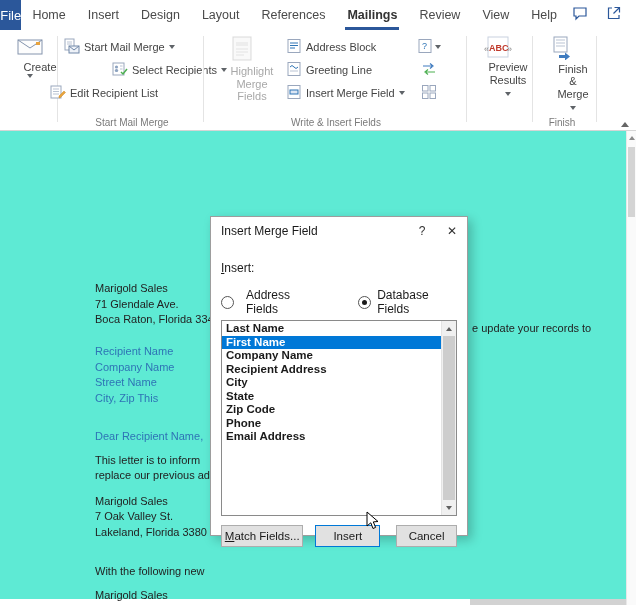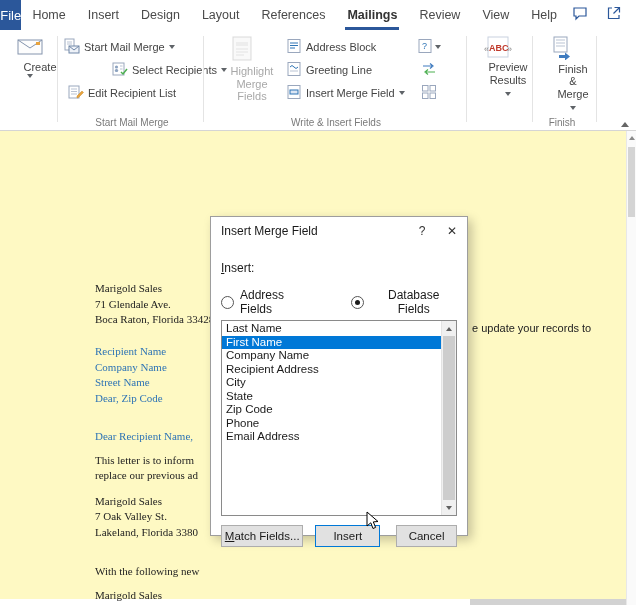--- a/index.html
+++ b/index.html
@@ -22,21 +22,21 @@
   .big-btn .lbl { font-size:11px;padding-left:20px; }
   .row-btn { position:absolute; height:18px; display:flex; align-items:center; gap:4px; white-space:nowrap; }
   .group-label { position:absolute; top:87px; font-size:10px; color:#7a7a7a; text-align:center; }
   .chev { width:0; height:0; border-left:3px solid transparent; border-right:3px solid transparent; border-top:4px solid #5f6368; display:inline-block; }
   .chev-up { width:0; height:0; border-left:4px solid transparent; border-right:4px solid transparent; border-bottom:5px solid #666; display:inline-block; }
   .disabled { color:#a8a8a8; }
   .smallbtn { position:absolute; width:22px; height:20px; display:flex; align-items:center; justify-content:center; }
   .collapse-btn { position:absolute; left:616px; top:87px; width:18px; height:14px; display:flex; align-items:center; justify-content:center; }
 
   
-  .doc { position:absolute; top:131px; left:0; right:10px; bottom:6px; background:#fef9c3;font-family:Liberation Serif, serif; }
+  .doc { position:absolute; top:131px; left:0; right:10px; bottom:6px; background:#5eead4; }
   .page-edge { position:absolute; left:10px; top:131px; bottom:6px; width:1px; background:#ececec; }
   .doc-content { position:absolute; left:95px; top:150px; font-size:11px; color:#222; }
   .doc-content .line { height:15.5px; line-height:15.5px; white-space:nowrap; }
   .blue { color:#2e74b5; }
   .body-right-frag { position:absolute; left:472px; top:321px; font-size:11px; color:#222; height:15.5px; line-height:15.5px; white-space:nowrap; }
 
   
   .v-scrollbar { position:absolute; right:0; top:131px; bottom:0; width:10px; background:#fafafa; border-left:1px solid #e8e8e8; }
   .v-up { height:13px; display:flex; align-items:center; justify-content:center; }
   .v-up .tri { width:0;height:0;border-left:3px solid transparent;border-right:3px solid transparent;border-bottom:4px solid #8a8a8a; }
@@ -46,29 +46,29 @@
   
   .dialog { position:absolute; left:210px; top:216px; width:258px; height:320px; background:#fff; border:1px solid #9d9d9d; box-shadow:4px 4px 10px rgba(0,0,0,.22); z-index:10; font-size:12px; color:#1a1a1a; }
   .dlg-titlebar { height:28px; display:flex; align-items:center; padding-left:10px; }
   .dlg-title { font-size:12px; }
   .dlg-sysbtns { margin-left:auto; display:flex; height:100%; }
   .dlg-help, .dlg-close { width:30px; height:100%; display:flex; align-items:center; justify-content:center; font-size:12px; color:#333; }
   .dlg-body { padding:0 10px; position:relative; height:292px; }
   .accel { display:block; }
   .accel::first-letter { text-decoration:underline; }
   .dlg-insert-label { margin-top:16px; }
-  .radio-row { margin-top:13px; display:flex; align-items:center; }
+  .radio-row { margin-top:13px; display:flex; align-items:center;gap:6px; }
   .radio { width:13px; height:13px; border:1px solid #555; border-radius:50%; background:#fff; position:relative; flex:0 0 13px; }
   .radio.checked::after { content:""; position:absolute; left:3px; top:3px; width:5px; height:5px; border-radius:50%; background:#1a1a1a; }
   .radio-label { margin-left:6px; }
-  .radio-group2 { display:flex; align-items:center; margin-left:32px;text-align:center; }
+  .radio-group2 { display:flex; align-items:center; margin-left:32px; }
   .dlg-fields-label { margin-top:11px; }
   .listbox { margin-top:4px; height:196px; border:1px solid #8a8a8a; background:#fff; position:relative; overflow:hidden; }
   .list-items { position:absolute; left:0; top:1px; right:15px; }
-  .list-item { height:13.5px; line-height:13.5px; font-size:11.5px; padding-left:4px; white-space:nowrap; }
+  .list-item { height:13.5px; line-height:13.5px; font-size:11.5px; padding-left:4px; white-space:nowrap;font-weight:bold; }
   .list-item.selected { background:#0078d7; color:#fff; }
   .lb-scroll { position:absolute; top:0; right:0; bottom:0; width:15px; background:#f0f0f0; border-left:1px solid #e3e3e3; }
   .lb-arrow { height:15px; display:flex; align-items:center; justify-content:center; }
   .lb-arrow .tri-up { width:0;height:0;border-left:3px solid transparent;border-right:3px solid transparent;border-bottom:4px solid #606060; }
   .lb-arrow .tri-dn { width:0;height:0;border-left:3px solid transparent;border-right:3px solid transparent;border-top:4px solid #606060; }
   .lb-down { position:absolute; bottom:0; left:0; right:0; }
   .lb-thumb { position:absolute; left:1px; right:1px; top:15px; bottom:15px; background:#cdcdcd; }
   .dlg-buttons { position:absolute; left:10px; right:10px; bottom:6px; display:flex; }
   .dlg-btn { height:22px; background:#e1e1e1; border:1px solid #adadad; font-size:11.5px; display:flex; align-items:center; justify-content:center; color:#1a1a1a; }
   .btn-match { width:84px; }
@@ -147,21 +147,21 @@
             <circle cx="4.5" cy="6" r="1.6" fill="#8da3c0"></circle>
             <rect x="2.8" y="8" width="3.4" height="3" rx="1.5" fill="#8da3c0"></rect>
             <line x1="8" y1="5" x2="10.5" y2="5" stroke="#b9c3d3"></line>
             <line x1="8" y1="8" x2="10.5" y2="8" stroke="#b9c3d3"></line>
             <path d="M9 11 l2 2 l4 -5" fill="none" stroke="#4caf50" stroke-width="1.5"></path>
           </svg>
       </span>
       <span>Select Recipients</span>
       <span class="chev"></span>
     </div>
-    <div class="row-btn" style="left:68px; top:54px;">
+    <div class="row-btn" style="left:50px; top:54px;">
       <span>
         <svg width="16" height="16" viewBox="0 0 16 16">
             <rect x="1" y="2" width="10" height="12" fill="#fff" stroke="#9aa7bd"></rect>
             <line x1="3" y1="5" x2="9" y2="5" stroke="#b9c3d3"></line>
             <line x1="3" y1="7.5" x2="9" y2="7.5" stroke="#b9c3d3"></line>
             <line x1="3" y1="10" x2="9" y2="10" stroke="#b9c3d3"></line>
             <path d="M9 12 L14 7 L15.5 8.5 L10.5 13.5 L9 14 Z" fill="#e8a33d" stroke="#c88a2a" stroke-width="0.5"></path>
           </svg>
       </span>
       <span>Edit Recipient List</span>
@@ -281,21 +281,21 @@
   <div class="page-edge"></div>
   <div class="doc">
     <div class="doc-content">
       <div class="line">Marigold Sales</div>
       <div class="line">71 Glendale Ave.</div>
       <div class="line">Boca Raton, Florida 33428</div>
       <div style="height:16.5px;"></div>
       <div class="line blue">Recipient Name</div>
       <div class="line blue">Company Name</div>
       <div class="line blue">Street Name</div>
-      <div class="line blue">Dear, Zip Code</div>
+      <div class="line blue">City, Zip This</div>
       <div style="height:23px;"></div>
       <div class="line blue">Dear Recipient Name,</div>
       <div style="height:8px;"></div>
       <div class="line">This letter is to inform</div>
       <div class="line">replace our previous ad</div>
       <div style="height:10px;"></div>
       <div class="line">Marigold Sales</div>
       <div class="line">7 Oak Valley St.</div>
       <div class="line">Lakeland, Florida 3380</div>
       <div style="height:24px;"></div>

